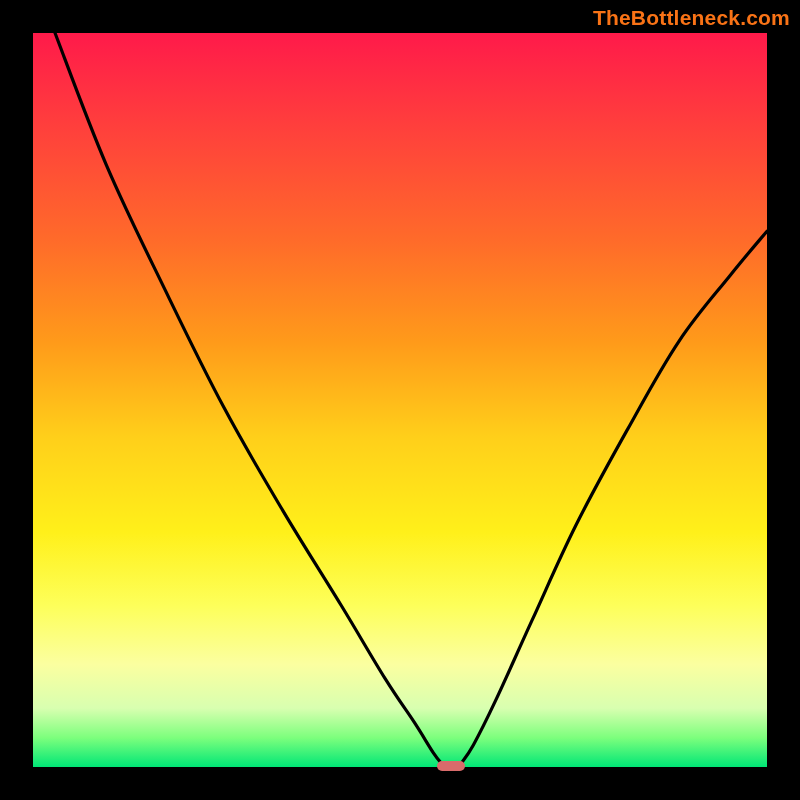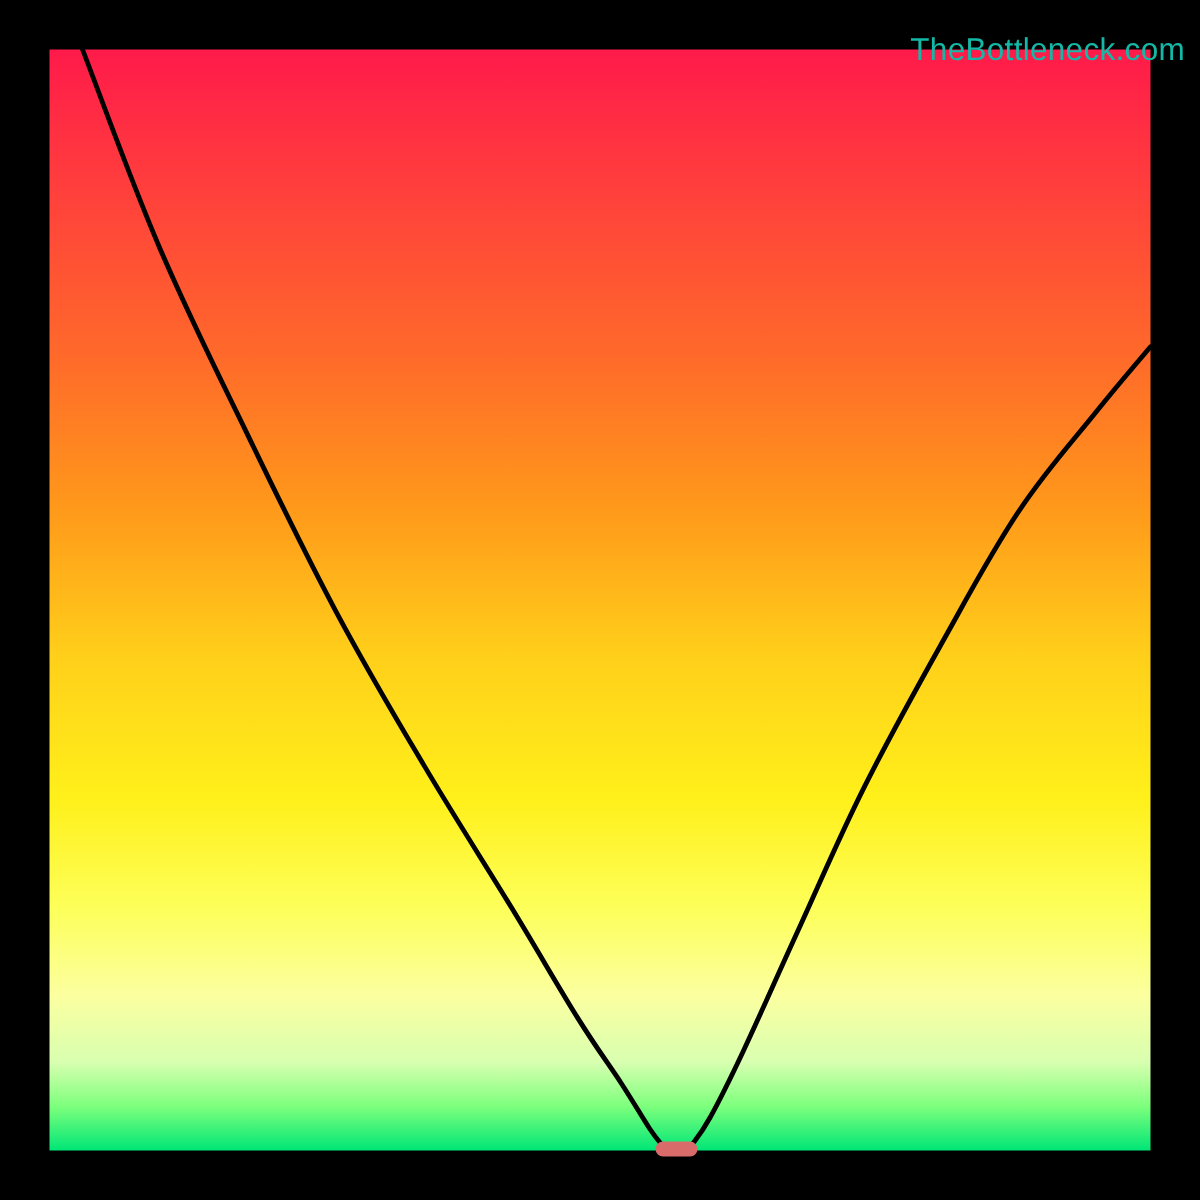--- a/index.html
+++ b/index.html
@@ -28,25 +28,24 @@
       #fbffa0 86%,
       #d8ffb0 92%,
       #7dff7d 96%,
       #00e676 100%
     );
   }
   .watermark {
     position: absolute;
     top: 6px;
     right: 10px;
-    color: #14b8a6;
+    color: #f97316;
     font-size: 21px;
-    font-weight: 400;
+    font-weight: 700;
     letter-spacing: 0.2px;
-    margin-top: 16px;
   }
   svg.curve {
     position: absolute;
     left: 0;
     top: 0;
     width: 734px;
     height: 734px;
     overflow: visible;
   }
   .marker {

